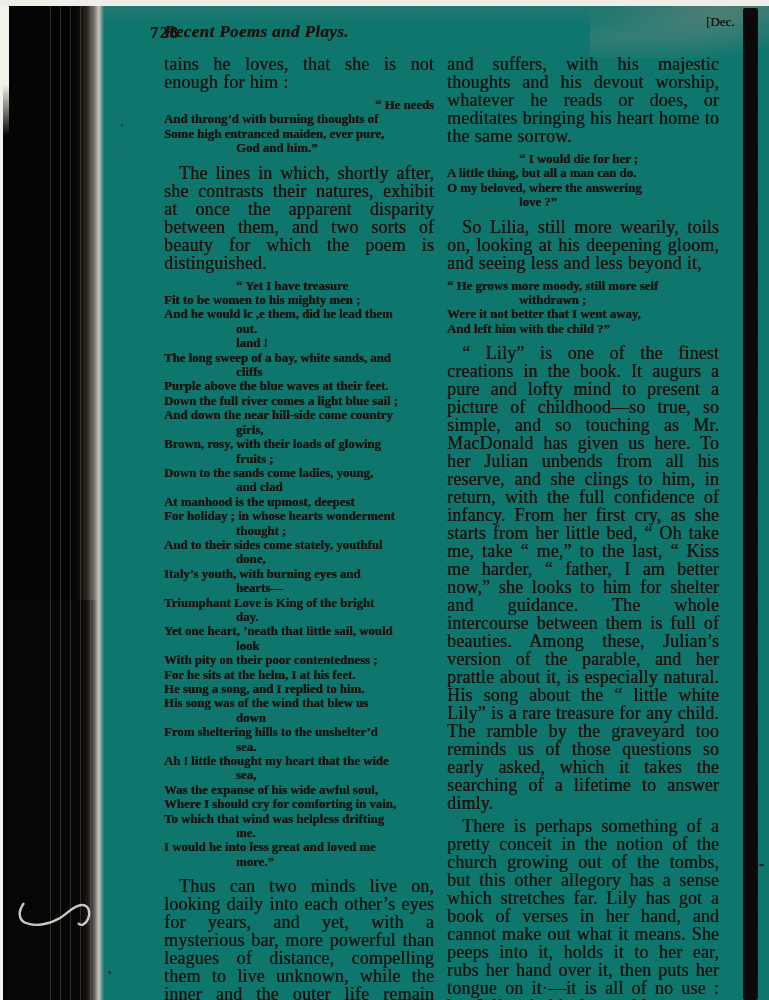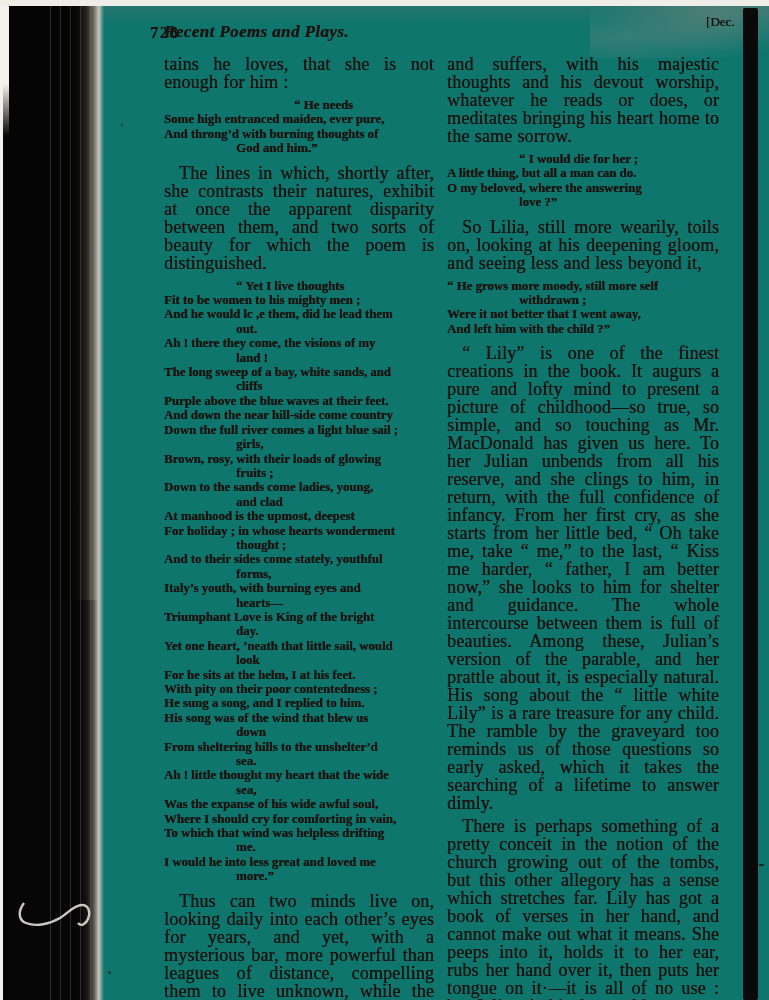--- a/index.html
+++ b/index.html
@@ -49,21 +49,21 @@
   .col{position:absolute;top:44px;}
   .col-left{left:164px;width:270px;}
   .col-right{left:447px;width:272px;}
 
   p.para{margin:5px 0;font-size:18px;line-height:18px;text-align:justify;
     letter-spacing:.15px;word-spacing:.5px;}
   p.para.indent{text-indent:15px;}
   .verse{margin:7px 0 8px;font-size:12.8px;line-height:14.4px;font-weight:700;}
   .vline{white-space:nowrap;}
   .vline.i1{margin-left:72px;}
-  .vline.i2{margin-left:130px;}
+  .vline.i2{margin-left:130px;text-align:right;}
 </style>
 </head>
 <body>
 
 <div class="scan">
   <div class="noise"></div>
   <div class="tr-noise"></div>
 
   <div class="gutter"></div>
   <div class="gutter-foot"></div>
@@ -82,55 +82,54 @@
 
   <div class="printed">
     <span class="pgnum">728</span>
     <span class="title">Recent Poems and Plays.</span>
     <span class="date">[Dec.</span>
 
     <div class="col col-left">
         <p class="para">tains he loves, that she is not enough for him :</p>
         <div class="verse">
           <div class="vline i2">“ He needs</div>
+          <div class="vline">And throng’d with burning thoughts of</div>
           <div class="vline">Some high entranced maiden, ever pure,</div>
-          <div class="vline">And throng’d with burning thoughts of</div>
           <div class="vline i1">God and him.”</div>
         </div>
         <p class="para indent">The lines in which, shortly after, she contrasts their natures, exhibit at once the apparent disparity between them, and two sorts of beauty for which the poem is distinguished.</p>
         <div class="verse">
-          <div class="vline i1">“ Yet I live thoughts</div>
+          <div class="vline i1">“ Yet I have treasure</div>
           <div class="vline">Fit to be women to his mighty men ;</div>
           <div class="vline">And he would lc ,e them, did he lead them</div>
           <div class="vline i1">out.</div>
-          <div class="vline">Ah ! there they come, the visions of my</div>
           <div class="vline i1">land !</div>
           <div class="vline">The long sweep of a bay, white sands, and</div>
           <div class="vline i1">cliffs</div>
           <div class="vline">Purple above the blue waves at their feet.</div>
+          <div class="vline">Down the full river comes a light blue sail ;</div>
           <div class="vline">And down the near hill-side come country</div>
-          <div class="vline">Down the full river comes a light blue sail ;</div>
           <div class="vline i1">girls,</div>
           <div class="vline">Brown, rosy, with their loads of glowing</div>
           <div class="vline i1">fruits ;</div>
           <div class="vline">Down to the sands come ladies, young,</div>
           <div class="vline i1">and clad</div>
           <div class="vline">At manhood is the upmost, deepest</div>
           <div class="vline">For holiday ; in whose hearts wonderment</div>
           <div class="vline i1">thought ;</div>
           <div class="vline">And to their sides come stately, youthful</div>
-          <div class="vline i1">forms,</div>
+          <div class="vline i1">done,</div>
           <div class="vline">Italy’s youth, with burning eyes and</div>
           <div class="vline i1">hearts—</div>
           <div class="vline">Triumphant Love is King of the bright</div>
           <div class="vline i1">day.</div>
           <div class="vline">Yet one heart, ’neath that little sail, would</div>
           <div class="vline i1">look</div>
+          <div class="vline">With pity on their poor contentedness ;</div>
           <div class="vline">For he sits at the helm, I at his feet.</div>
-          <div class="vline">With pity on their poor contentedness ;</div>
           <div class="vline">He sung a song, and I replied to him.</div>
           <div class="vline">His song was of the wind that blew us</div>
           <div class="vline i1">down</div>
           <div class="vline">From sheltering hills to the unshelter’d</div>
           <div class="vline i1">sea.</div>
           <div class="vline">Ah ! little thought my heart that the wide</div>
           <div class="vline i1">sea,</div>
           <div class="vline">Was the expanse of his wide awful soul,</div>
           <div class="vline">Where I should cry for comforting in vain,</div>
           <div class="vline">To which that wind was helpless drifting</div>

